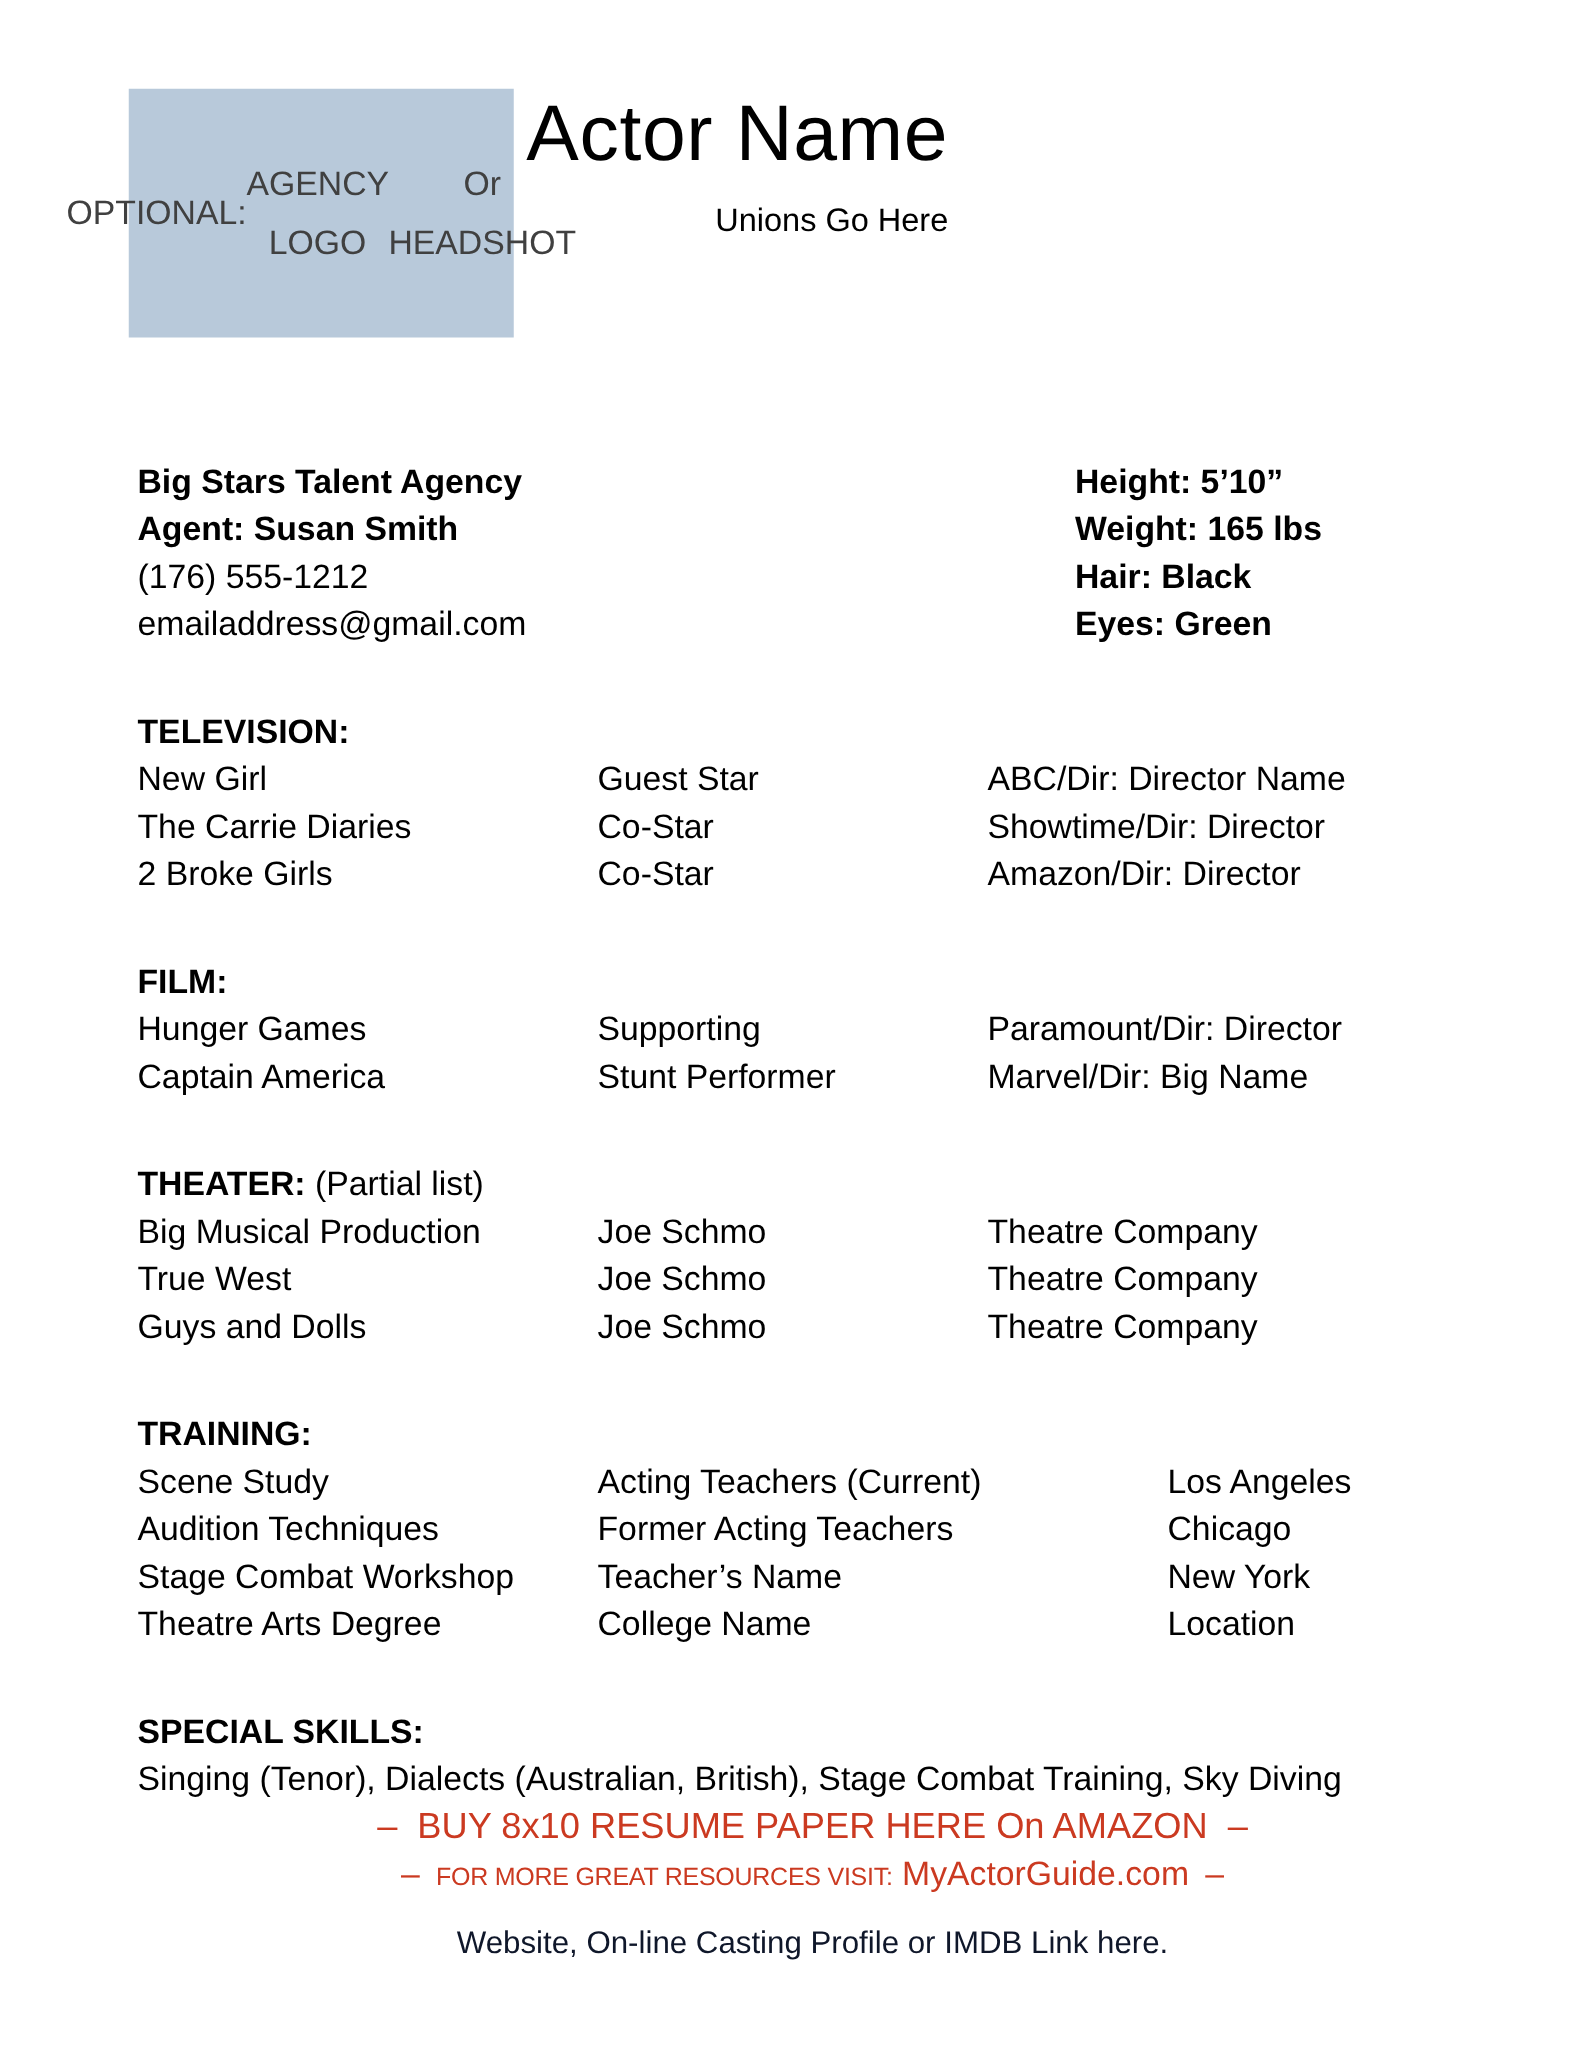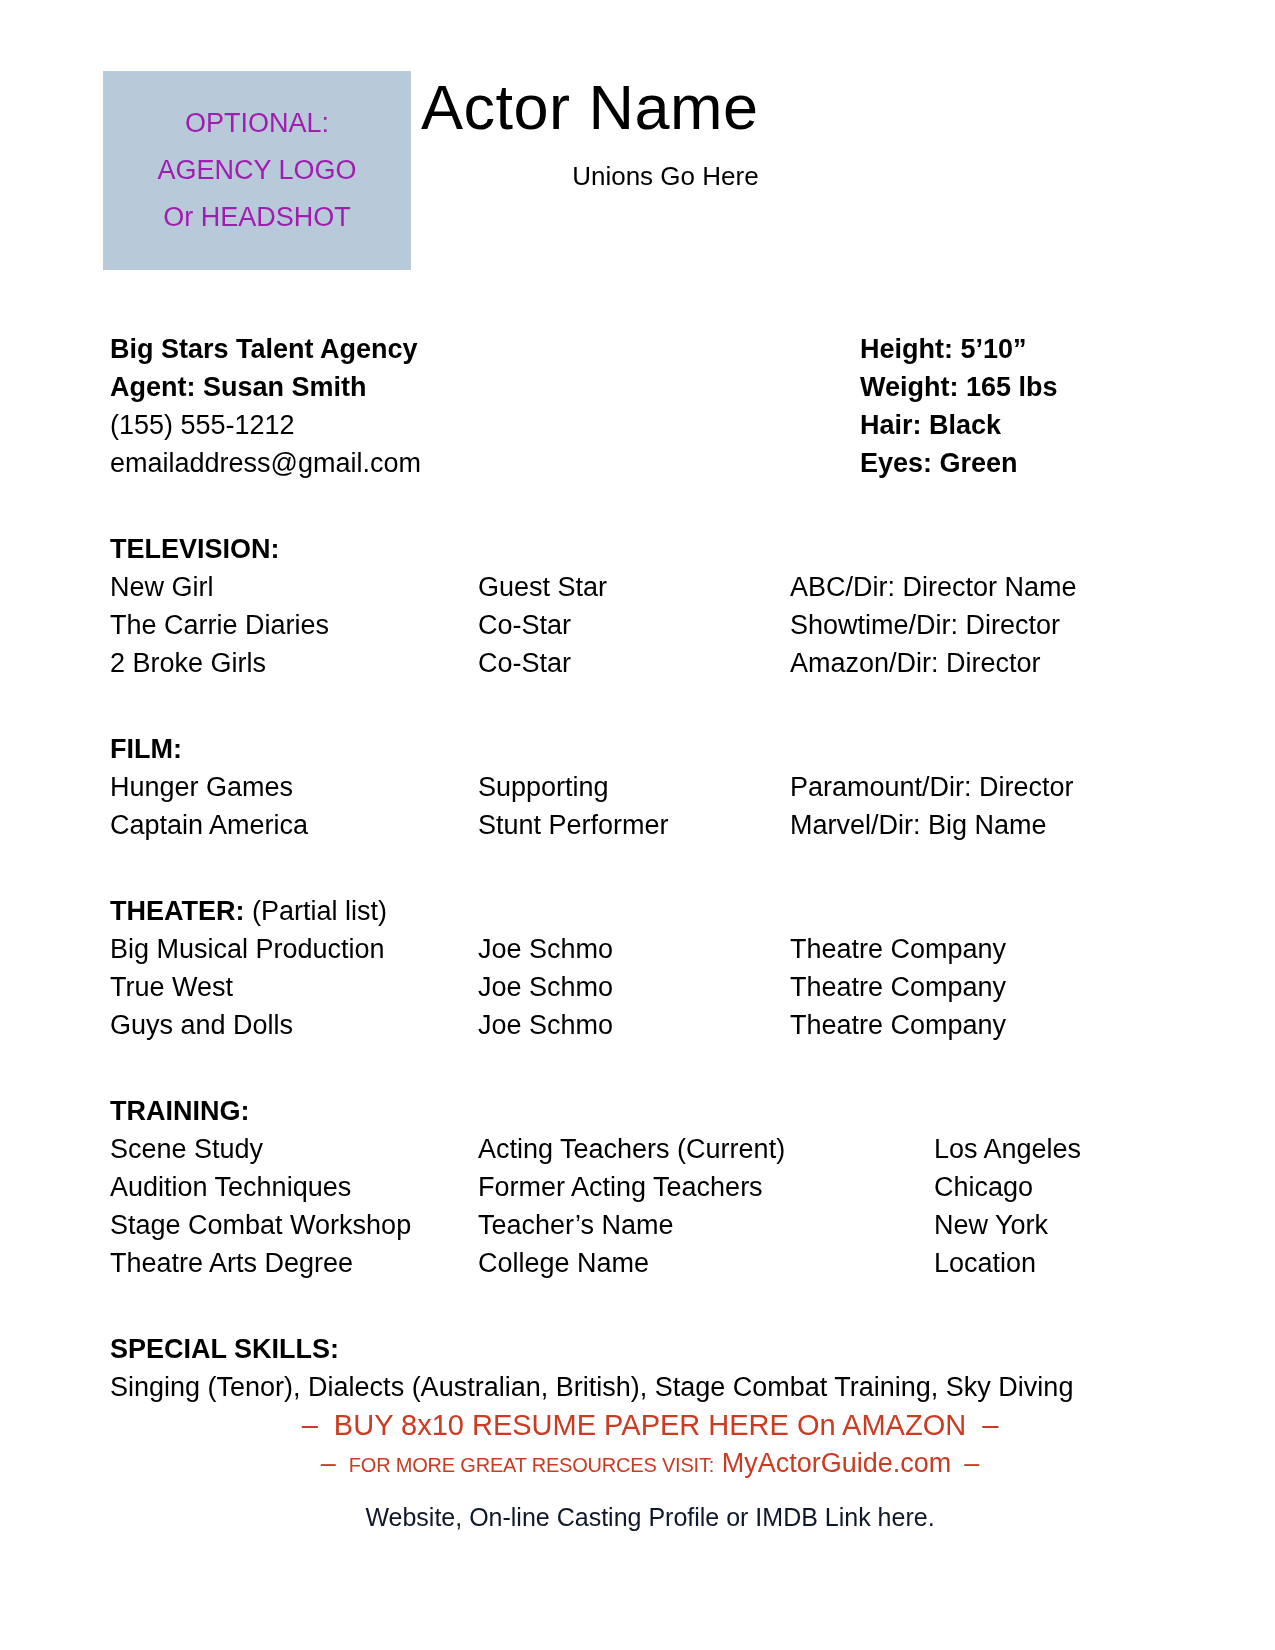--- a/index.html
+++ b/index.html
@@ -6,36 +6,36 @@
   html,body { background:#ffffff; }
   .page {
     position:relative; width:1275px; height:1650px; margin:0 auto;
     background:#ffffff; color:#000;
     font-family:"Liberation Sans","DejaVu Sans",sans-serif;
     overflow:hidden;
   }
   
   .logo-box {
     position:absolute; left:103px; top:71px; width:308px; height:199px;
-    background:#b8c9da; display:flex; flex-direction:column;
+    background:#b8c9da; display:flex; flex-direction:row;
     align-items:center; justify-content:center;
-    font-size:27px; line-height:47px; color:#a21caf; text-align:center;
+    font-size:27px; line-height:47px; color:#404040; text-align:center;
   }
   .title-block { position:absolute; left:421px; top:76px; }
   .actor-name { font-size:63px; font-weight:400; line-height:1.0; letter-spacing:0.5px; }
   .unions { font-size:26px; font-weight:400; margin-top:22px; margin-left:43px;text-align:right; }
 
   
   .content {
     position:absolute; left:110px; top:330px; width:1080px;
     font-size:27px; line-height:38px;
   }
   .b { font-weight:bold; }
   .reg { font-weight:400; }
-  .flexrow { display:flex; }
+  .flexrow { display:flex;margin-top:36px; }
   .contact-left { flex:1; }
   .stats-right { width:330px; }
 
   .section { margin-top:48px; }
   .row { display:flex; }
   .c1 { width:368px; padding-right:10px; }
   .c2 { width:312px; padding-right:10px; }
   .c3 { flex:1; }
   .training .c2 { width:456px; }
 
@@ -66,21 +66,21 @@
     <div class="actor-name">Actor Name</div>
     <div class="unions">Unions Go Here</div>
   </div>
 
   <div class="content">
 
     <div class="flexrow">
       <div class="contact-left">
         <div class="b">Big Stars Talent Agency</div>
         <div class="b">Agent: Susan Smith</div>
-        <div>(155) 555-1212</div>
+        <div>(176) 555-1212</div>
         <div>emailaddress@gmail.com</div>
       </div>
       <div class="stats-right b">
         <div>Height: 5’10”</div>
         <div>Weight: 165 lbs</div>
         <div>Hair: Black</div>
         <div>Eyes: Green</div>
       </div>
     </div>
 

